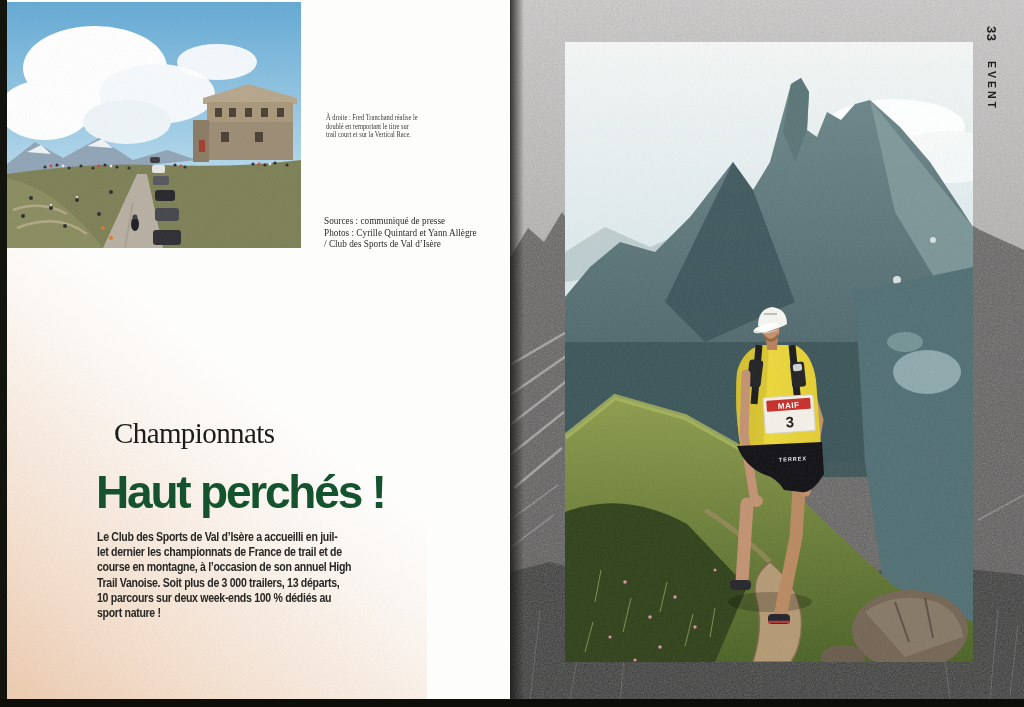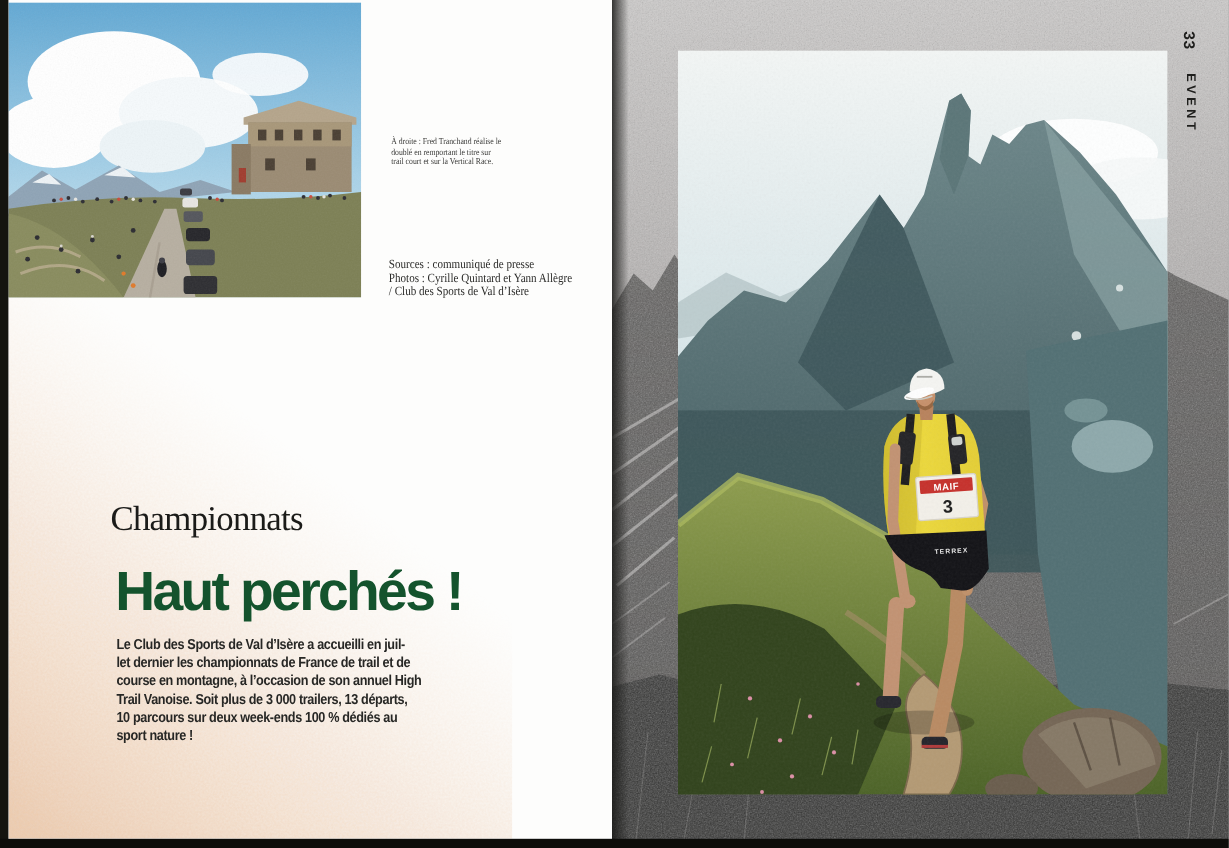--- a/index.html
+++ b/index.html
@@ -16,21 +16,21 @@
     left:326px;top:114px;width:130px;
     font-family:"Liberation Serif",serif;font-size:7.5px;line-height:8.7px;
     color:#3a3a38;transform:scaleX(.86);transform-origin:0 0;
   }
   .credits{
     left:324px;top:215px;width:210px;
     font-family:"Liberation Serif",serif;font-size:10.5px;line-height:11.6px;
     color:#2b2b29;transform:scaleX(.88);transform-origin:0 0;
   }
   .headline{
-    left:92px;top:419px;width:320px;
+    left:114px;top:419px;width:320px;
     font-family:"Liberation Serif",serif;font-size:29px;line-height:29.5px;
     letter-spacing:-.6px;color:#1b1b19;font-weight:400;
   }
   .headline-accent{
     left:96px;top:468px;width:420px;
     font-size:46px;line-height:48px;font-weight:700;letter-spacing:-2.2px;
   }
   .lede{
     left:97px;top:530px;width:340px;
     font-size:12px;line-height:15.2px;font-weight:700;letter-spacing:-.35px;

